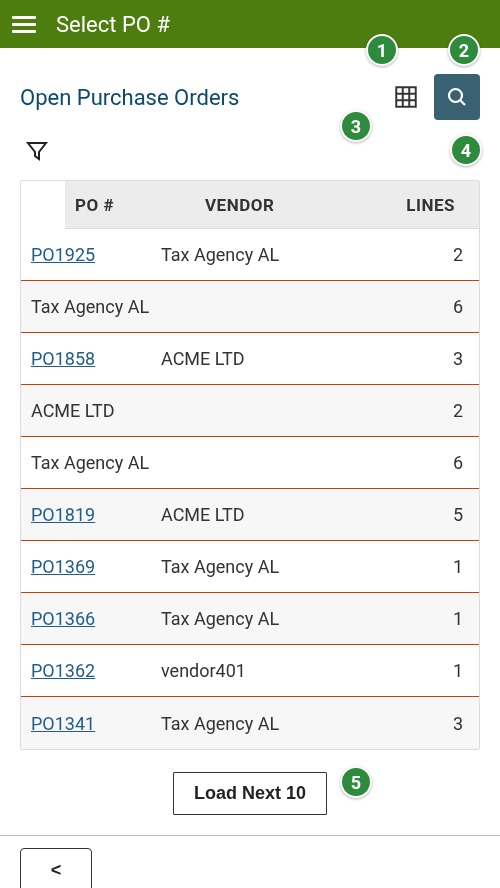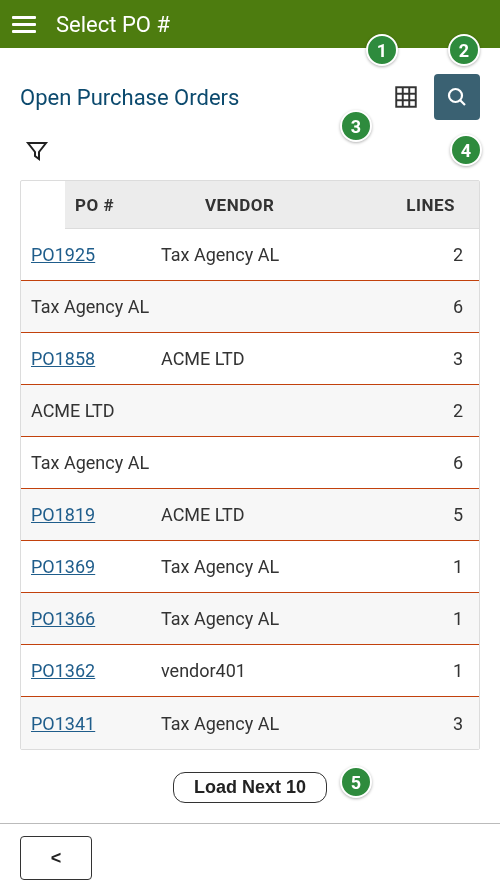--- a/index.html
+++ b/index.html
@@ -27,21 +27,21 @@
   .col-vendor { flex:1;}
   .col-lines { width:90px; flex:0 0 90px; text-align:right; padding-right:24px;}
   .row { display:flex; height:52px; align-items:center; border-bottom:1px solid #c2410c;}
   .row:nth-child(odd){ background:#fff;}
   .row:nth-child(even){ background:#f7f7f7;}
   .row:last-child { border-bottom:none;}
   .cell { padding:0 10px; font-size:18px; color:#333;}
   .po-link { color:#1f5d8b; text-decoration:underline; font-weight:400; cursor:pointer; font-size:18px;}
   .lines-val { text-align:right; padding-right:16px;}
   .load-row { display:flex; justify-content:center; padding: 10px 0 20px 0;}
-  .load-btn { background:#fff; border:1.5px solid #333; border-radius:12px; padding:4px 20px; font-size:18px; font-weight:700; color:#222; cursor:pointer;}
+  .load-btn { background:#fff; border:1.5px solid #333; border-radius:1px; padding:10px 20px; font-size:18px; font-weight:700; color:#222; cursor:pointer;}
   .footer { border-top:1.5px solid #bbb; padding: 12px 20px 0 20px; }
   .back-btn { background:#fff; border:1.5px solid #333; border-radius:4px; width:72px; height:44px; font-size:18px; font-weight:700; color:#222; cursor:pointer;}
   .annot { position:absolute; width:32px; height:32px; border-radius:50%; background:#2e8b3d; border:2.5px solid #fff; color:#fff; font-weight:700; display:flex; align-items:center; justify-content:center; font-size:18px; z-index:50; box-shadow:0 1px 3px rgba(0,0,0,.3); pointer-events:none;}
 </style>
 </head>
 <body>
 
 <div class="topbar">
   <div class="hamburger">
     <span></span>

